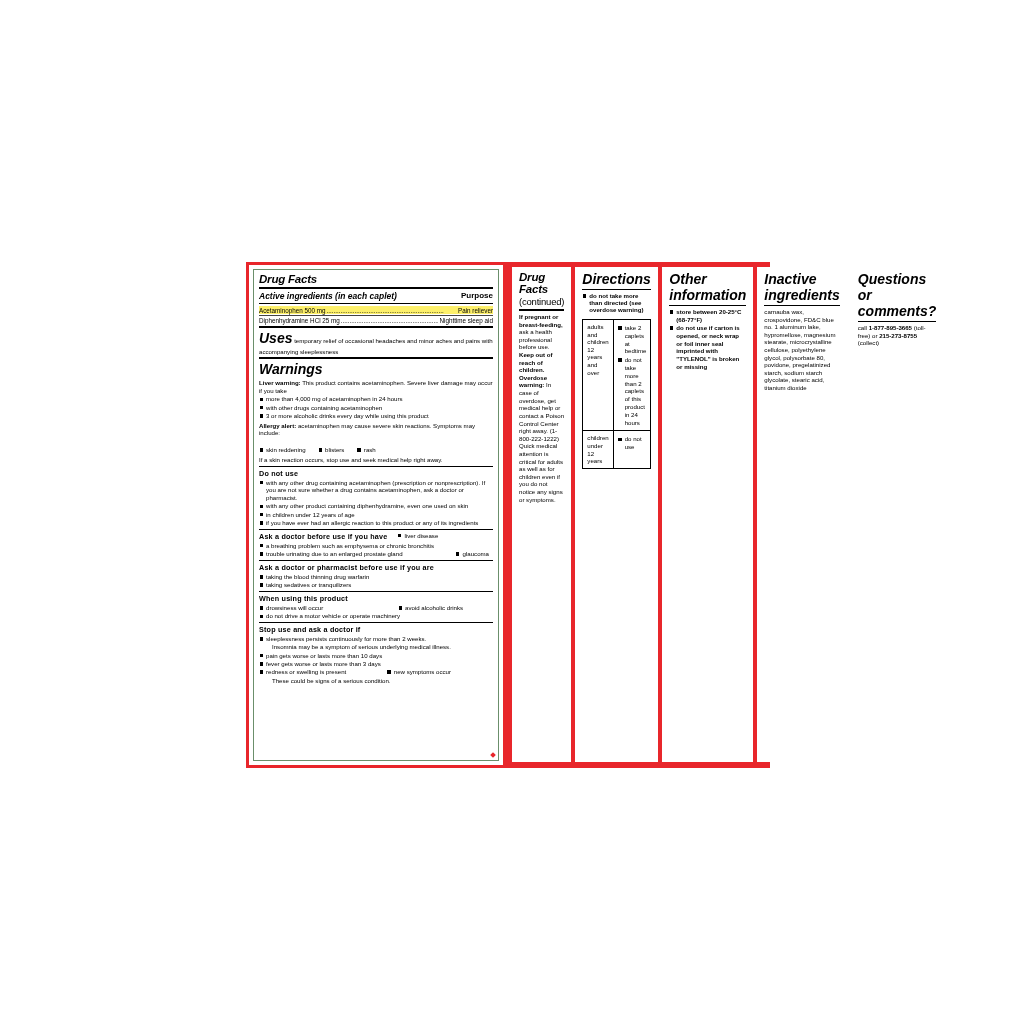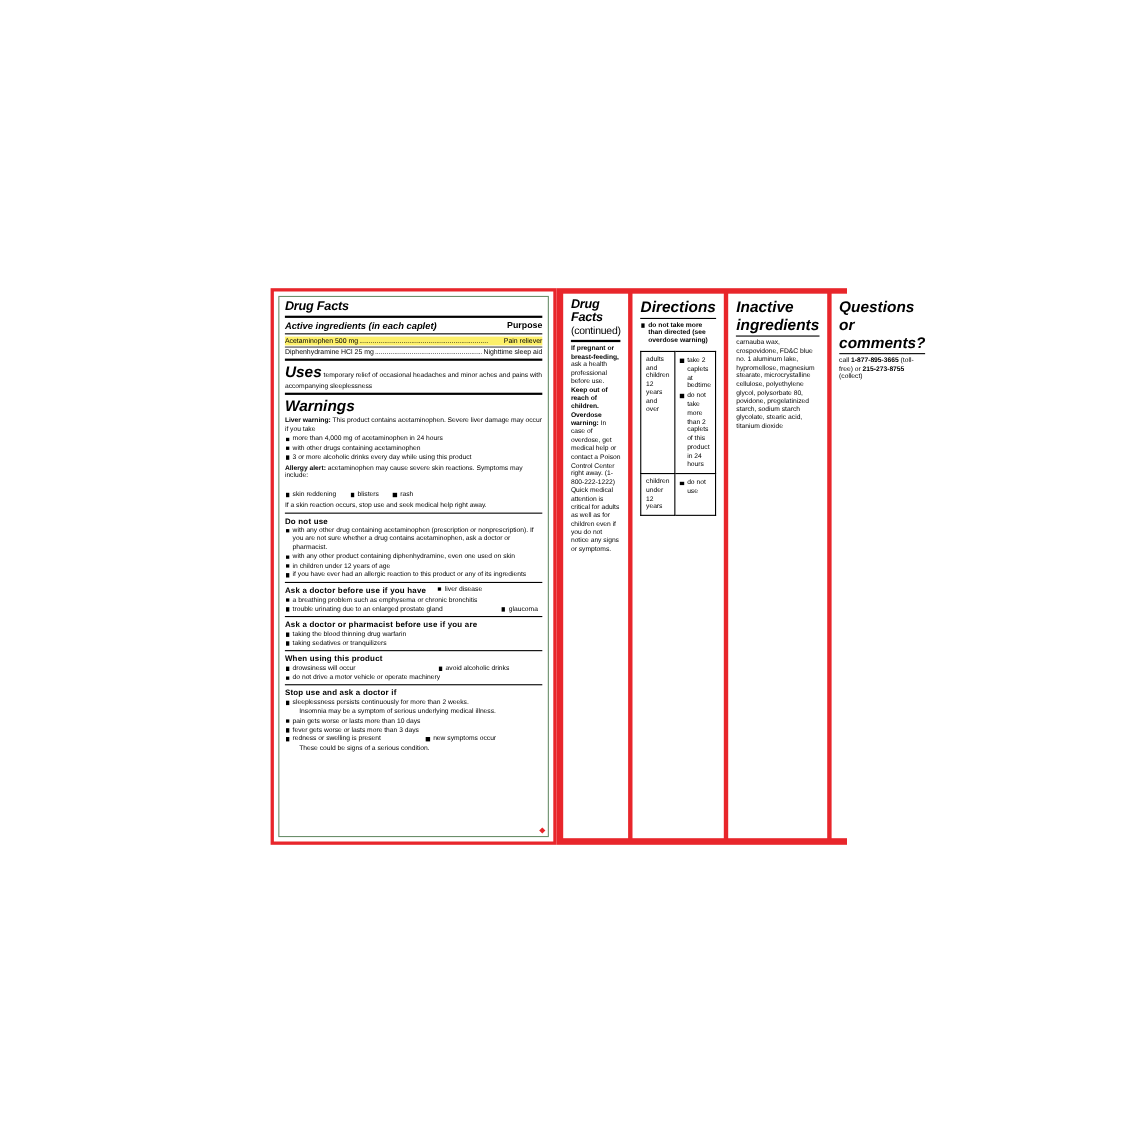--- a/index.html
+++ b/index.html
@@ -349,20 +349,28 @@
             <td>
               <ul class="bl">
                 <li>do not use</li>
               </ul>
             </td>
           </tr>
         </tbody>
           </table>
       </div>
 
+      <div class="rbox">
+        <div class="sec-title">Other information</div>
+        <div class="rule-thin"></div>
+        <ul class="bl">
+          <li style="font-weight:bold;">store between 20-25°C (68-77°F)</li>
+          <li style="font-weight:bold;">do not use if carton is opened, or neck wrap or foil inner seal imprinted with "TYLENOL" is broken or missing</li>
+        </ul>
+      </div>
 
       <div class="rbox">
         <div class="sec-title">Inactive ingredients</div>
         <div class="rule-thin"></div>
         <div class="body-t">carnauba wax, crospovidone, FD&amp;C blue no. 1 aluminum lake, hypromellose, magnesium stearate, microcrystalline cellulose, polyethylene glycol, polysorbate 80, povidone, pregelatinized starch, sodium starch glycolate, stearic acid, titanium dioxide</div>
       </div>
 
       <div class="rbox">
         <div class="sec-title">Questions or comments?</div>
         <div class="rule-thin"></div>

